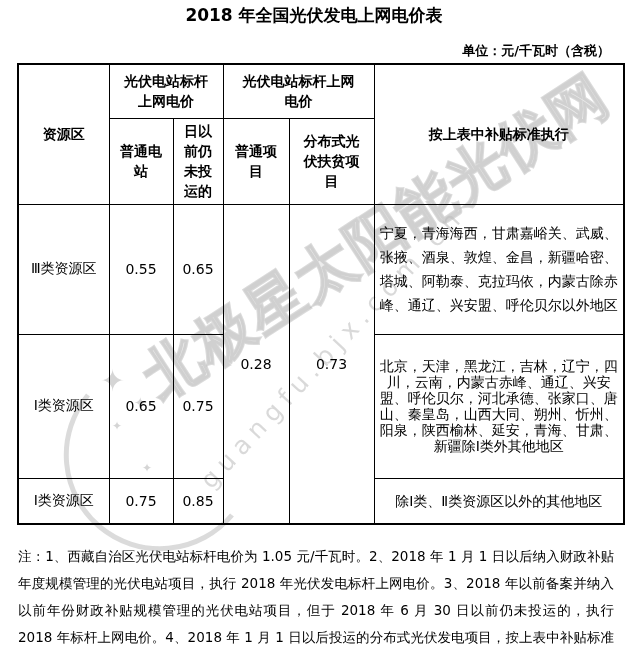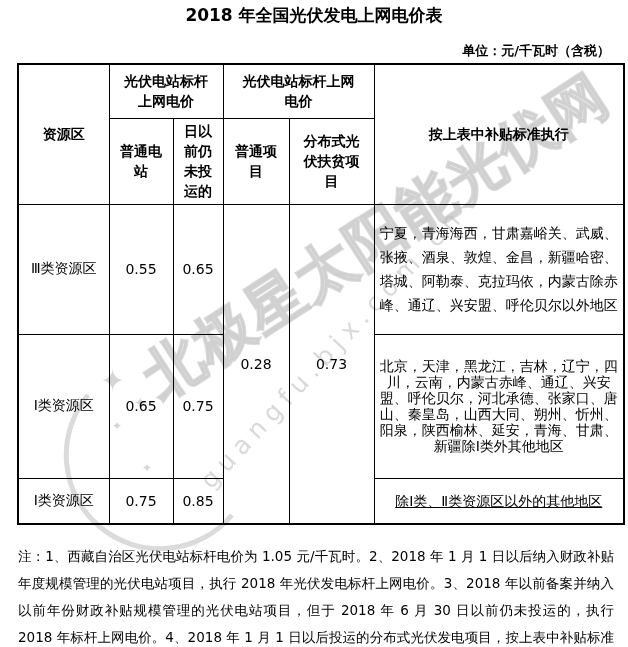--- a/index.html
+++ b/index.html
@@ -45,21 +45,21 @@
   }
   table.price th{font-weight:bold;line-height:1.45;}
   .cw{display:inline-block;}
   tr.hr1{height:54px;}
   tr.hr2{height:72px;}
   tr.r1{height:130px;}
   tr.r2{height:144px;}
   tr.r3{height:46px;}
   td.regions{line-height:24px;}
   td.regions.lr2{line-height:16px;}
-  td.regions.lr3{line-height:22px;text-decoration:underline;}
+  td.regions.lr3{line-height:22px;}
   
   .note{
     margin:18px 14px 0 18px;
     font-size:13.5px;line-height:27px;text-align:justify;
   }
 </style>
 </head>
 <body>
 
 <div class="watermark">

